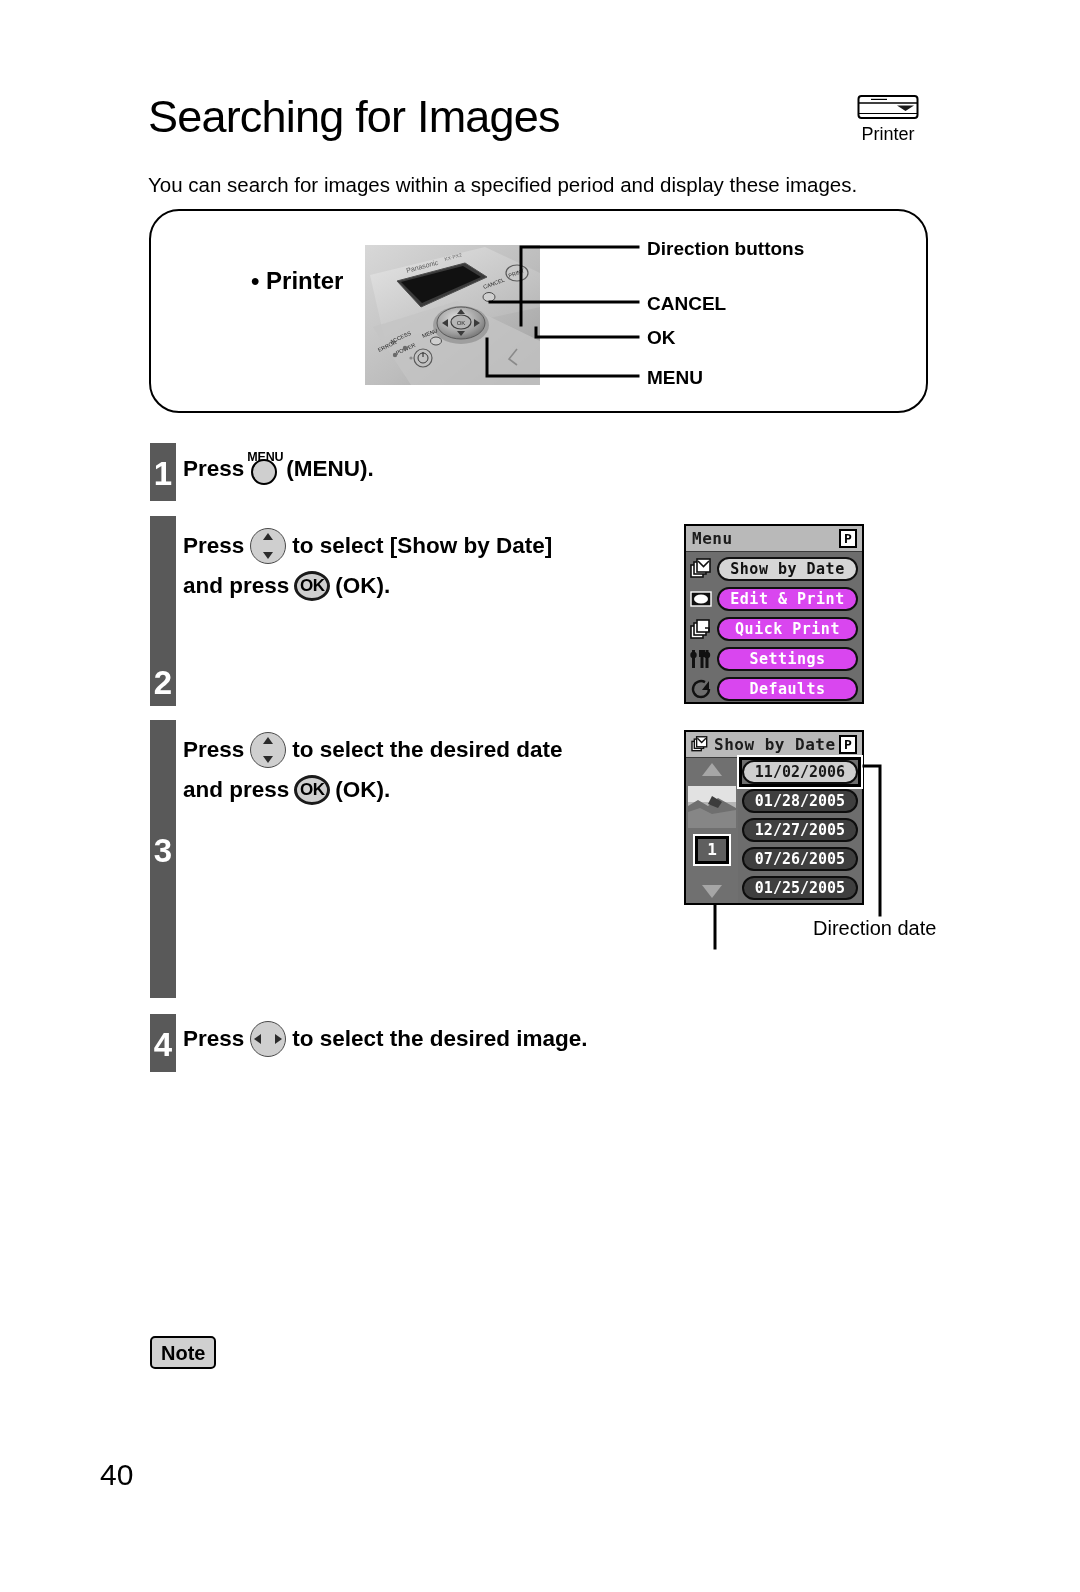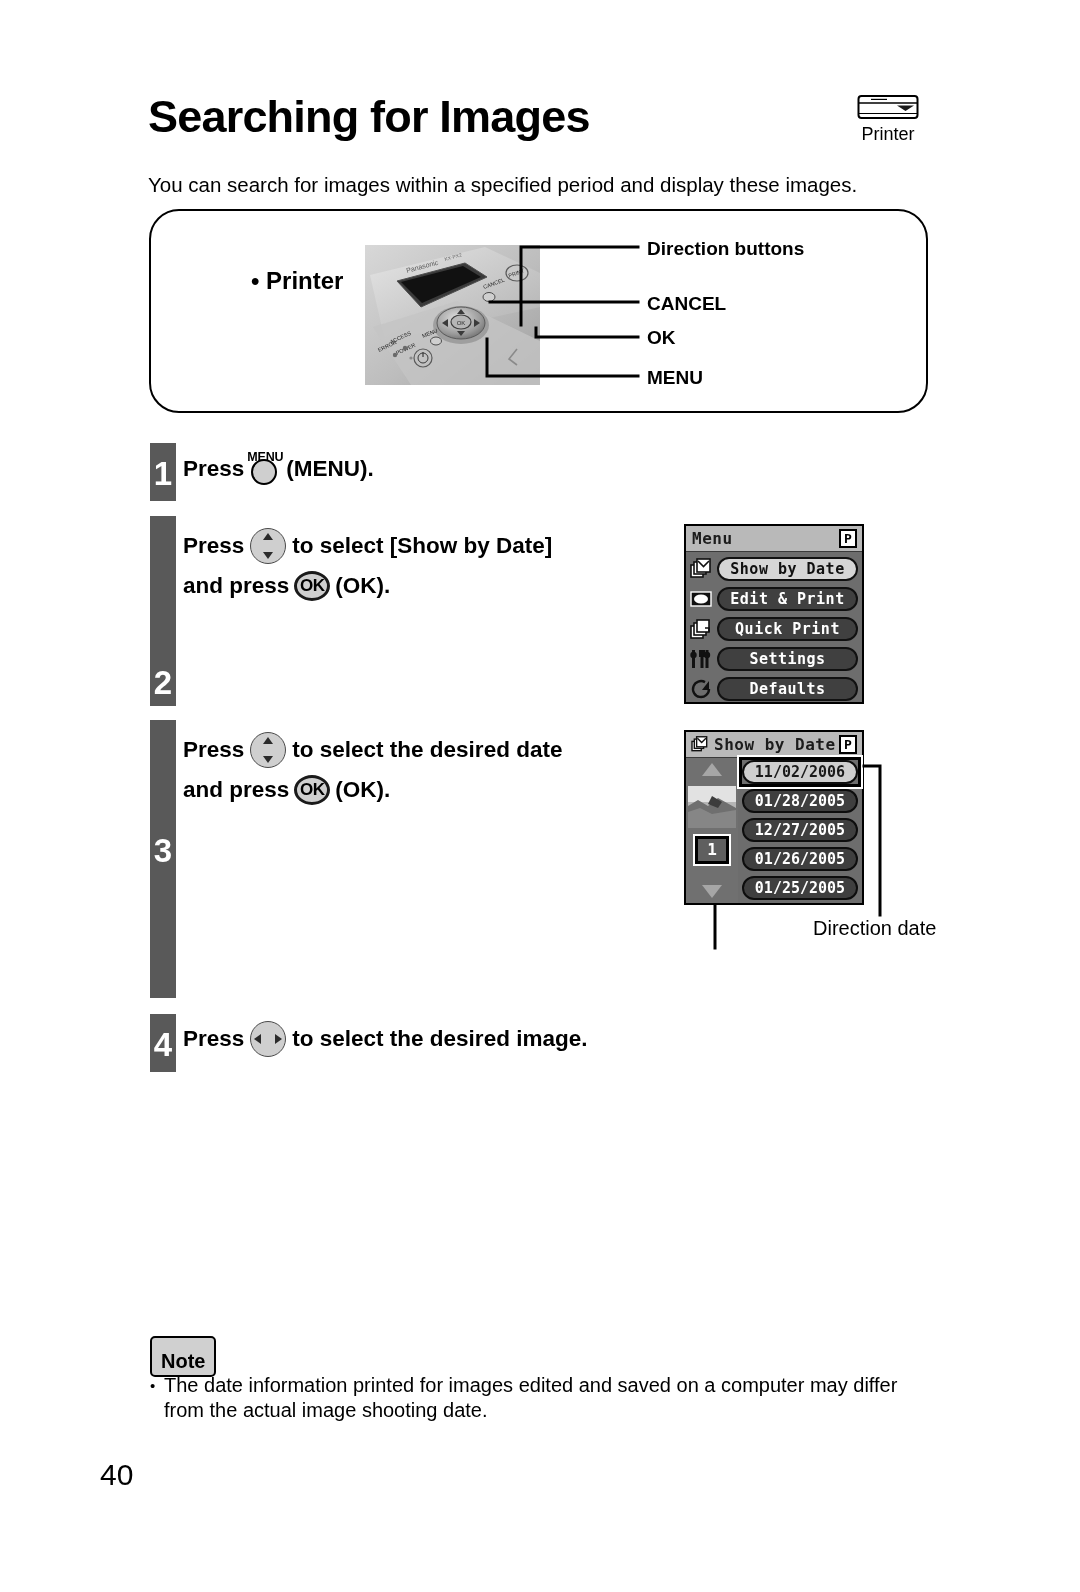--- a/index.html
+++ b/index.html
@@ -23,21 +23,21 @@
     left: 148px;
     top: 86px;
     width: 790px;
     height: 70px;
   }
   #page-title {
     position: absolute;
     left: 0;
     top: 0;
     font-size: 45px;
-    font-weight: bold;
+    font-weight: normal;
     letter-spacing: -0.8px;
     line-height: 62px;
     white-space: nowrap;
   }
   #printer-badge {
     position: absolute;
     right: 0;
     top: 8px;
     width: 100px;
     text-align: center;
@@ -308,21 +308,21 @@
   }
   .menu-pill {
     position: absolute;
     left: 31px;
     right: 4px;
     top: 3px;
     height: 24px;
     border-radius: 12px;
     border: 2px solid #111;
     box-sizing: border-box;
-    background: #404040;
+    background: #d946ef;
     color: #ffffff;
     font-size: 15px;
     font-weight: bold;
     line-height: 21px;
     text-align: center;
     letter-spacing: 0.5px;
   }
   .menu-pill.selected {
     background: #d6d6d6;
     color: #111;
@@ -455,21 +455,21 @@
     height: 30px;
   }
   #note-badge {
     position: absolute;
     left: 0;
     top: 0;
     background: #d0d0d0;
     border: 2px solid #000;
     border-radius: 5px;
     box-sizing: border-box;
-    padding: 11px 9px 2px 9px;
+    padding: 3px 9px 2px 9px;
     font-size: 20px;
     font-weight: bold;
     line-height: 24px;
   }
   #note-dots {
     position: absolute;
     left: 76px;
     top: 12px;
     right: 0;
     height: 6px;
@@ -722,21 +722,21 @@
       <div class="sd-row selected-frame">
         <div class="sd-pill selected">11/02/2006</div>
       </div>
       <div class="sd-row">
         <div class="sd-pill">01/28/2005</div>
       </div>
       <div class="sd-row">
         <div class="sd-pill">12/27/2005</div>
       </div>
       <div class="sd-row">
-        <div class="sd-pill">01/26/2005</div>
+        <div class="sd-pill">07/26/2005</div>
       </div>
       <div class="sd-row">
         <div class="sd-pill">01/25/2005</div>
       </div>
     </div>
   </div>
 </div>
 
 <svg id="lcd-annotations" viewBox="0 0 400 290">
 
@@ -753,19 +753,15 @@
 </div>
 <div class="step-text" id="step4-text">
   <span>Press</span><span class="btn-inline btn-lr"><span class="tri-l"></span><span class="tri-r"></span></span><span>to select the desired image.</span>
 </div>
 
 <div id="note-block">
   <div id="note-badge-row">
     <span id="note-badge">Note</span>
     <span id="note-dots"></span>
   </div>
-  <div class="note-item" id="note-item-1">
-    <span>The date information printed for images edited and saved on a computer may differ from the</span>
-    <span>actual image shooting date.</span>
-  </div>
 </div>
 
 <div id="page-number">40</div>
 
 </body></html>

